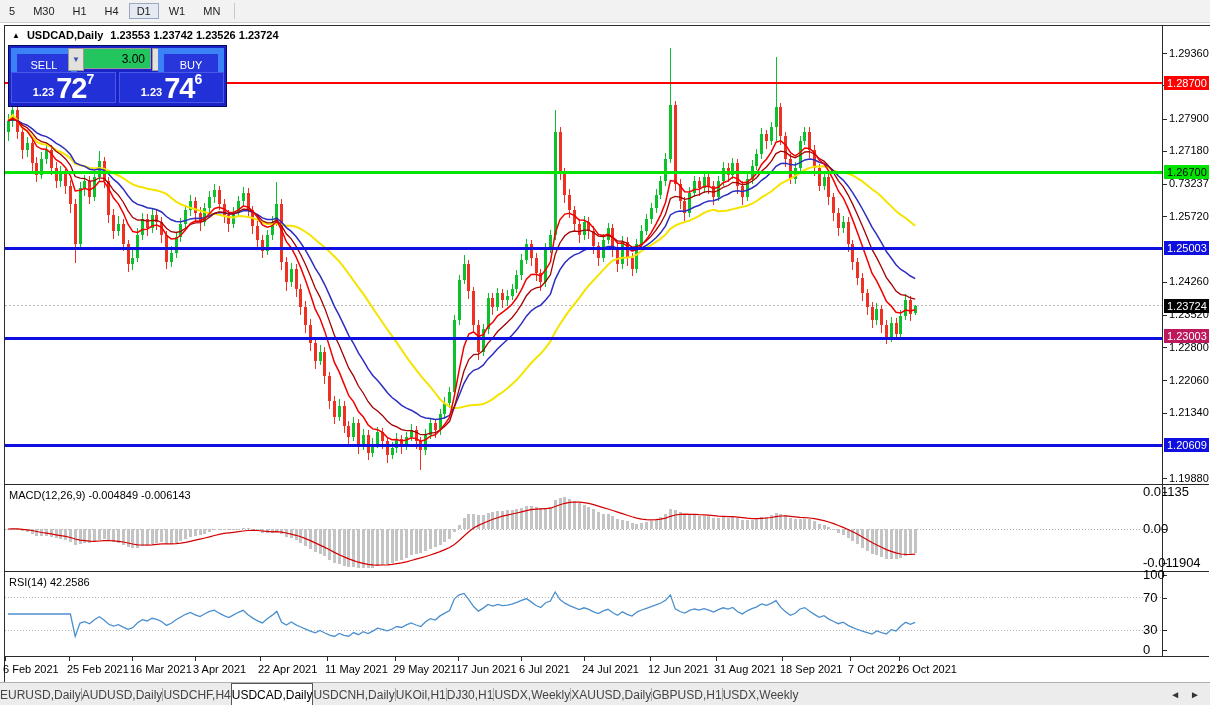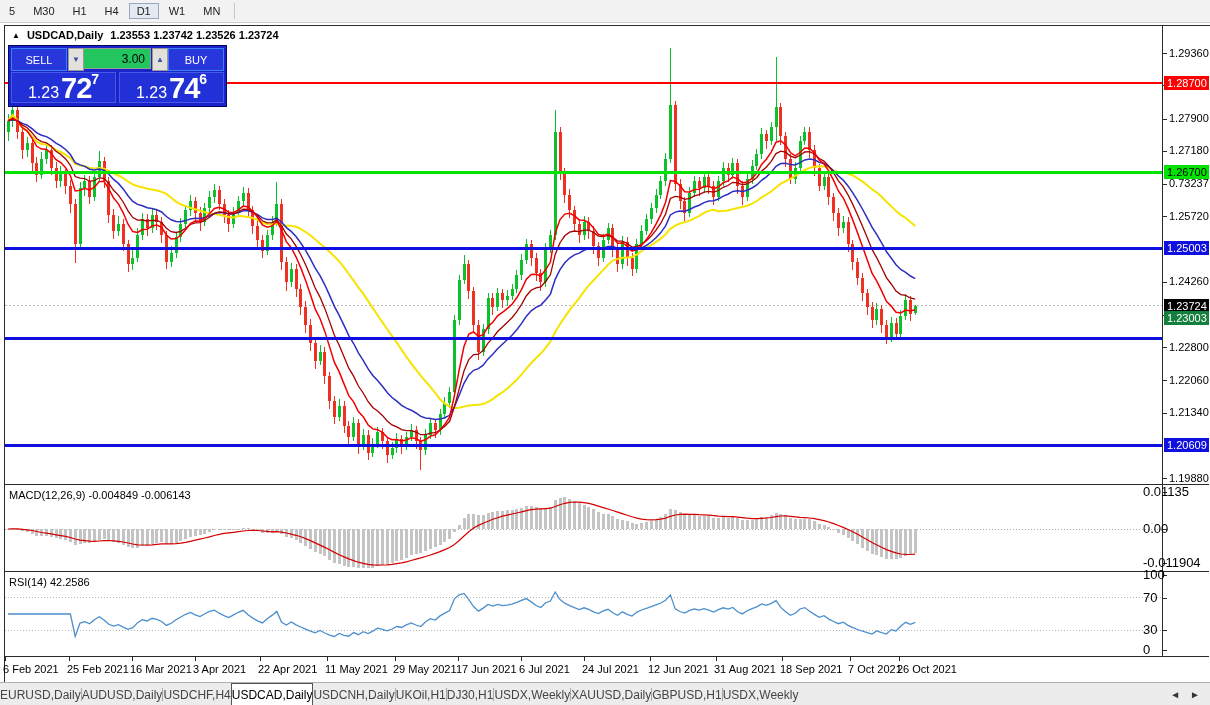--- a/index.html
+++ b/index.html
@@ -18,35 +18,35 @@
   .split1{left:4px;top:484px;width:1205px;height:1px;background:#2b2b2b;}
   .split2{left:4px;top:571px;width:1205px;height:1px;background:#2b2b2b;}
   .split3{left:4px;top:656px;width:1205px;height:1px;background:#2b2b2b;}
   #title{left:12px;top:29px;font-size:11px;font-weight:bold;color:#000;display:flex;gap:7px;align-items:center;}
   #title .arr{font-size:8px;}
   #macd-label,#rsi-label{font-size:11px;color:#000;left:9px;}
   #macd-label{top:489px;}
   #rsi-label{top:576px;}
   
   #tradepanel{left:8px;top:45px;width:217px;height:60px;background:#1b23c8;border:1px solid #060a5e;}
-  .sellbtn,.buybtn{position:absolute;top:2px;width:54px;height:21px;background:#2737dc;border:1px solid #3b82f6;
+  .sellbtn,.buybtn{position:absolute;top:2px;width:54px;height:21px;background:#2737dc;border:6px solid #3b82f6;
     color:#fff;font-size:11px;display:flex;align-items:center;justify-content:center;}
   .sellbtn{left:2px;}
   .buybtn{right:2px;}
   .spin{position:absolute;top:2px;width:14px;height:21px;background:#e3e1dc;border:1px solid #9a9a9a;
     color:#3a4fae;font-size:8px;display:flex;align-items:center;justify-content:center;}
   .spin.dn{left:59px;}
   .spin.up{left:143px;}
   .volbox{position:absolute;left:74px;top:2px;width:68px;height:21px;background:#22c55e;border:1px solid #9a9a9a;
     color:#000;font-size:12px;display:flex;align-items:center;justify-content:flex-end;padding-right:5px;box-sizing:border-box;}
   .bigprice{position:absolute;top:26px;width:105px;height:31px;background:#2230d8;border:1px solid #4a58e8;
     color:#fff;display:flex;align-items:flex-end;justify-content:center;padding-bottom:1px;box-sizing:border-box;}
   .bigprice.sell{left:2px;}
   .bigprice.buy{left:110px;}
-  .pp{font-size:16px;font-weight:normal;margin-right:2px;line-height:17px;}
+  .pp{font-size:11px;font-weight:bold;margin-right:2px;line-height:17px;}
   .pb{font-size:29px;font-weight:bold;line-height:26px;letter-spacing:-1px;}
   .ps{font-size:14px;font-weight:bold;line-height:10px;align-self:flex-start;margin-top:1px;}
   
   .pslabel{position:absolute;left:1169px;font-size:11px;color:#000;height:13px;line-height:13px;}
   .ptick{position:absolute;left:1163px;width:4px;height:1px;background:#2b2b2b;}
   .badge{position:absolute;left:1164px;width:45px;height:14px;font-size:11px;line-height:14px;text-align:left;
     padding-left:3px;box-sizing:border-box;z-index:3;}
   .sublabel{position:absolute;left:1143px;font-size:13px;color:#000;height:12px;line-height:12px;}
   
   .dtick{position:absolute;width:1px;height:4px;background:#2b2b2b;top:657px;}
@@ -728,21 +728,21 @@
       <div class="ptick" style="top: 380.4px;"></div>
       <div class="pslabel" style="top: 373.9px;">1.22060</div>
       <div class="ptick" style="top: 412.6px;"></div>
       <div class="pslabel" style="top: 406.1px;">1.21340</div>
       <div class="ptick" style="top: 478.1px;"></div>
       <div class="pslabel" style="top: 471.6px;">1.19880</div>
       <div class="badge" style="top: 75.6px; background: rgb(255, 0, 0); color: rgb(255, 255, 255);">1.28700</div>
       <div class="badge" style="top: 165.3px; background: rgb(0, 228, 0); color: rgb(0, 0, 0);">1.26700</div>
       <div class="badge" style="top: 241.4px; background: rgb(15, 15, 224); color: rgb(255, 255, 255);">1.25003</div>
       <div class="badge" style="top: 298.7px; background: rgb(0, 0, 0); color: rgb(255, 255, 255);">1.23724</div>
-      <div class="badge" style="top: 311px; background: #15803d; color: rgb(255, 255, 255);">1.23003</div>
+      <div class="badge" style="top: 329px; background: #be185d; color: rgb(255, 255, 255);">1.23003</div>
       <div class="badge" style="top: 438.4px; background: rgb(15, 15, 224); color: rgb(255, 255, 255);">1.20609</div>
       <div class="ptick" style="top: 492.01px;"></div>
       <div class="sublabel" style="top: 486.01px;">0.01135</div>
       <div class="ptick" style="top: 529px;"></div>
       <div class="sublabel" style="top: 523px;">0.00</div>
       <div class="ptick" style="top: 563px;"></div>
       <div class="sublabel" style="top: 557px;">-0.011904</div>
       <div class="ptick" style="top: 575px;"></div>
       <div class="sublabel" style="top: 569px;">100</div>
       <div class="ptick" style="top: 597.6px;"></div>

